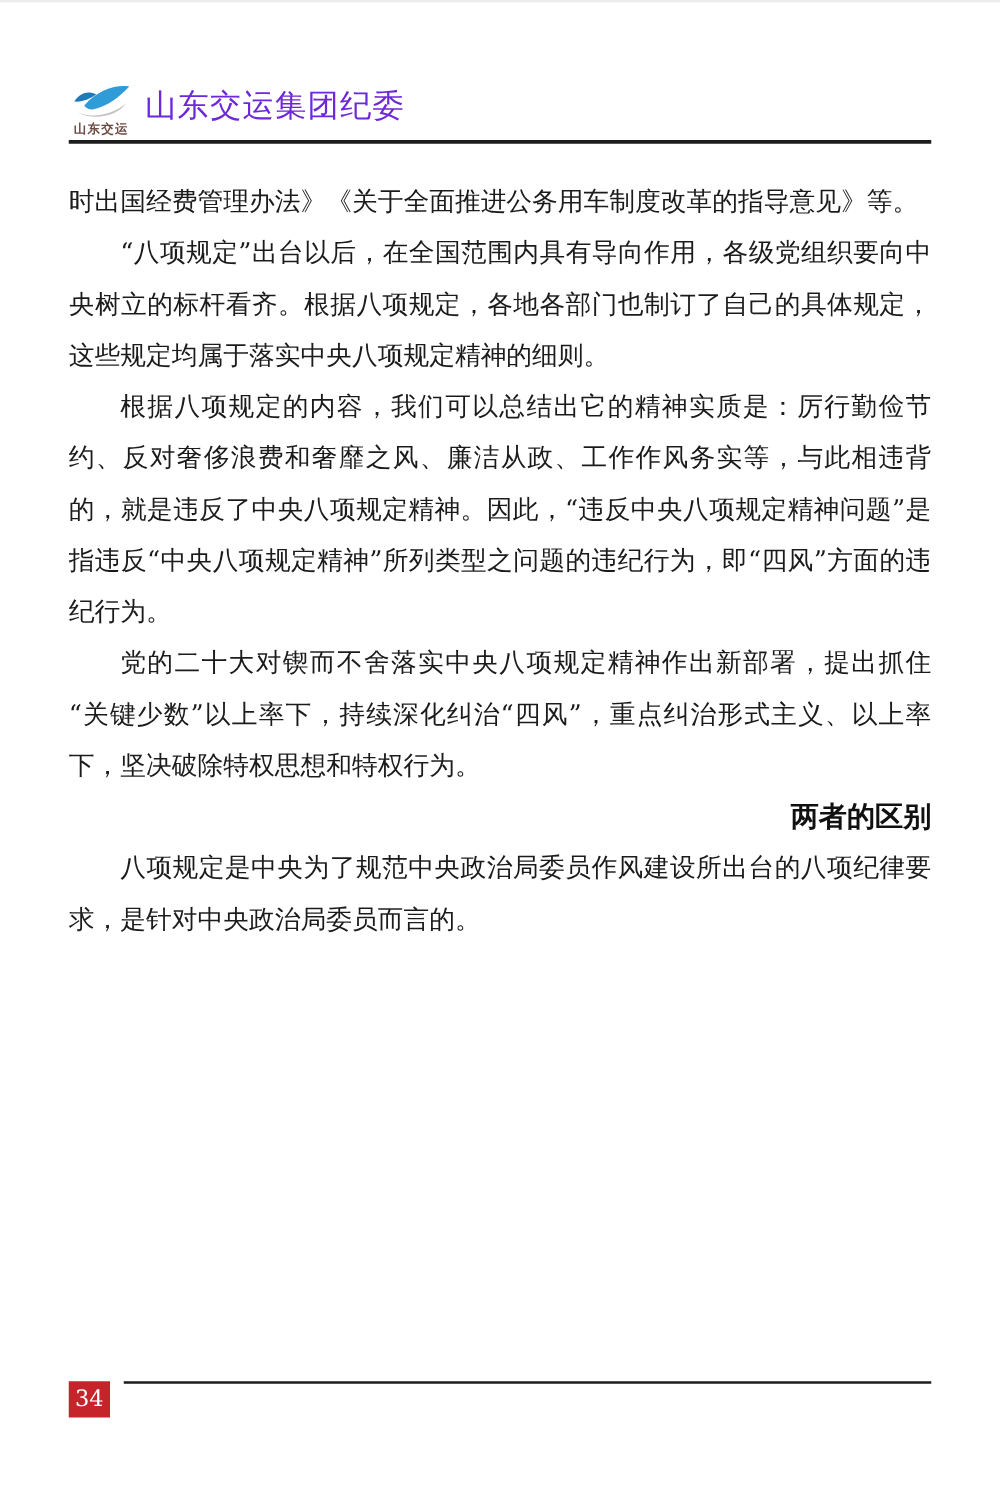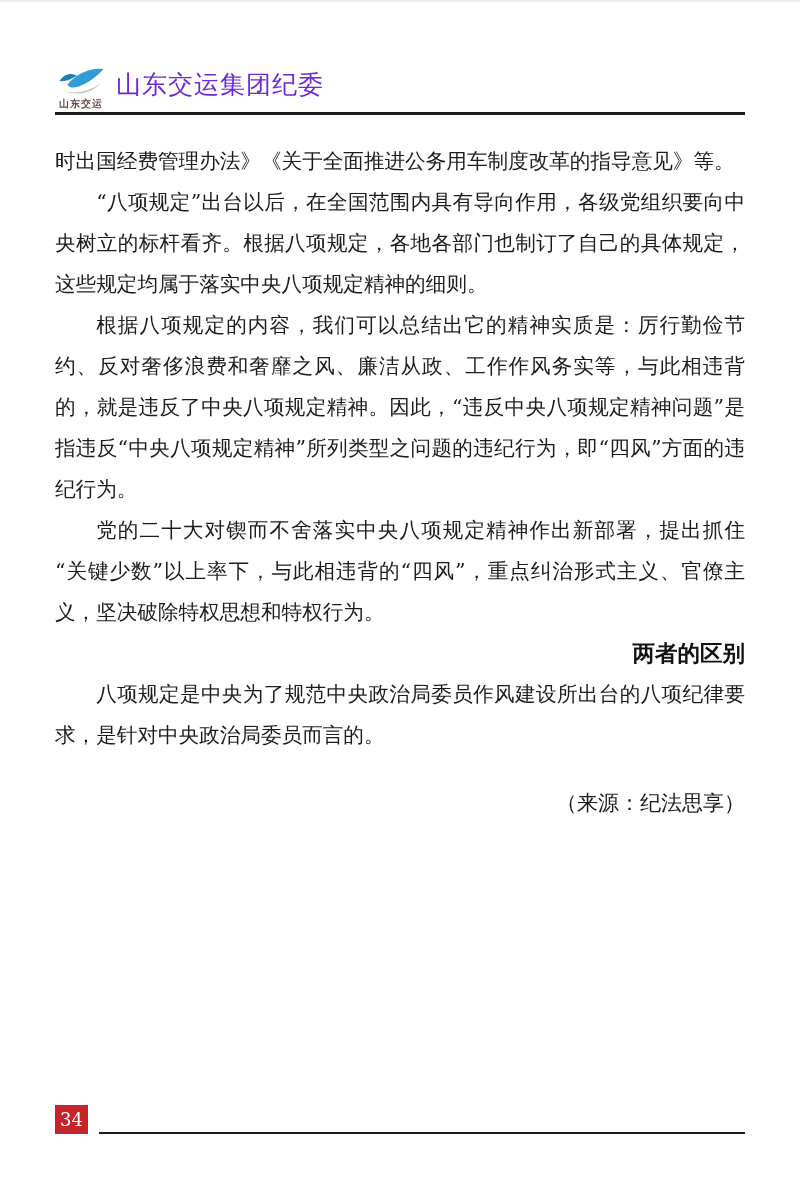--- a/index.html
+++ b/index.html
@@ -87,21 +87,21 @@
     margin-top: 27px !important;
     font-size: 21px;
   }
   
   .footer {
     position: absolute;
     left: 55px;
     right: 55px;
     top: 1103px;
     display: flex;
-    align-items: flex-end;
+    align-items: flex-start;
   }
   .page-number {
     width: 33px;
     height: 29px;
     background: #c5242b;
     color: #ffffff;
     font-family: "DejaVu Serif", "Liberation Serif", serif;
     font-size: 18px;
     display: flex;
     align-items: center;
@@ -131,24 +131,23 @@
       </span>
       <span class="logo-text">山东交运</span>
     </div>
     <h1 class="page-title">山东交运集团纪委</h1>
   </header>
 
   <main class="body-text">
     <p class="noindent">时出国经费管理办法》《关于全面推进公务用车制度改革的指导意见》等。</p>
     <p>“八项规定”出台以后，在全国范围内具有导向作用，各级党组织要向中央树立的标杆看齐。根据八项规定，各地各部门也制订了自己的具体规定，这些规定均属于落实中央八项规定精神的细则。</p>
     <p>根据八项规定的内容，我们可以总结出它的精神实质是：厉行勤俭节约、反对奢侈浪费和奢靡之风、廉洁从政、工作作风务实等，与此相违背的，就是违反了中央八项规定精神。因此，“违反中央八项规定精神问题”是指违反“中央八项规定精神”所列类型之问题的违纪行为，即“四风”方面的违纪行为。</p>
-    <p>党的二十大对锲而不舍落实中央八项规定精神作出新部署，提出抓住“关键少数”以上率下，与此相违背的“四风”，重点纠治形式主义、官僚主义，坚决破除特权思想和特权行为。</p>
+    <p>党的二十大对锲而不舍落实中央八项规定精神作出新部署，提出抓住“关键少数”以上率下，持续深化纠治“四风”，重点纠治形式主义、以上率下，坚决破除特权思想和特权行为。</p>
     <h2 class="section-heading">两者的区别</h2>
     <p>八项规定是中央为了规范中央政治局委员作风建设所出台的八项纪律要求，是针对中央政治局委员而言的。</p>
-    <p class="source-line">（来源：纪法思享）</p>
   </main>
 
   <footer class="footer">
     <span class="page-number">34</span>
     <span class="footer-rule"></span>
   </footer>
 
 </div>
 
 </body></html>

